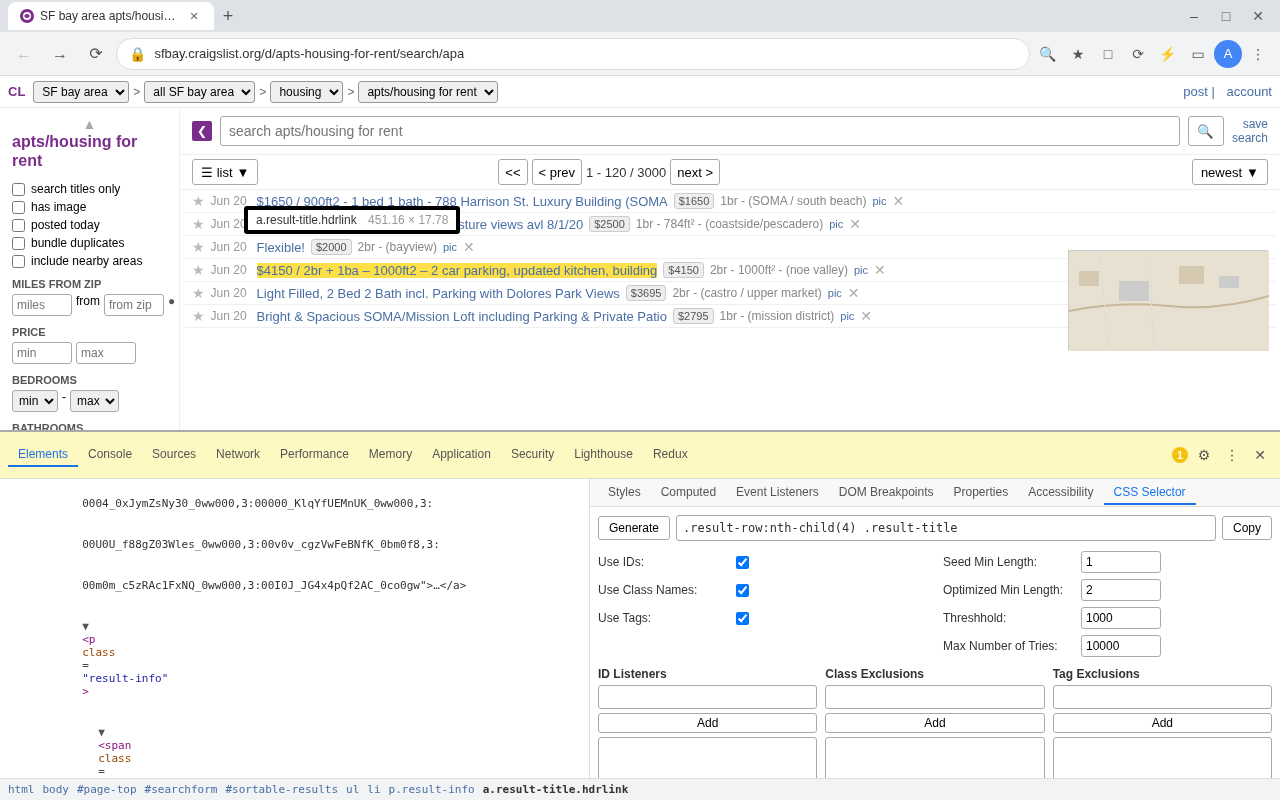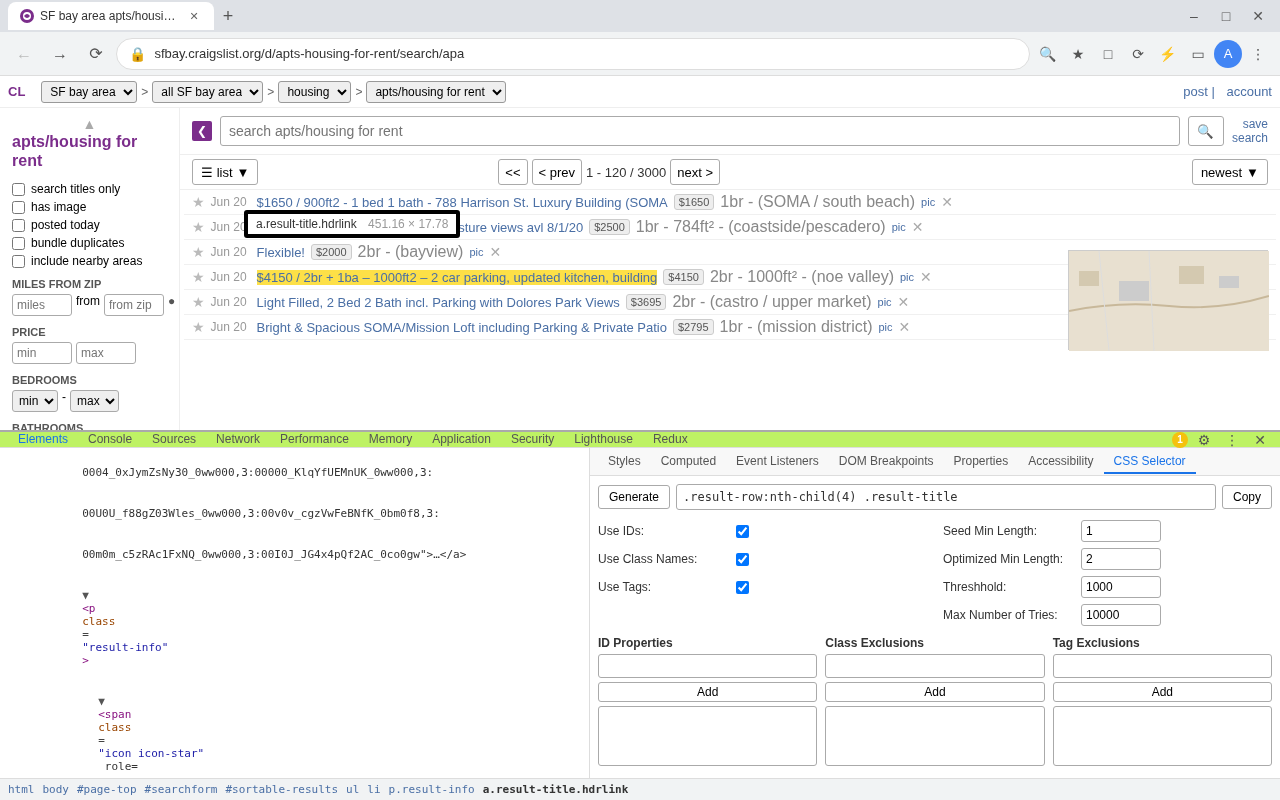--- a/index.html
+++ b/index.html
@@ -22,21 +22,21 @@
     .nav-bar { background: #f1f3f4; height: 44px; display: flex; align-items: center; padding: 0 8px; gap: 4px; border-bottom: 1px solid #ddd; }
     .nav-btn { width: 32px; height: 32px; display: flex; align-items: center; justify-content: center; border-radius: 50%; cursor: pointer; color: #555; font-size: 16px; }
     .nav-btn.disabled { color: #bbb; cursor: default; }
     .address-bar { flex: 1; height: 32px; background: #fff; border: 1px solid #ddd; border-radius: 16px; display: flex; align-items: center; padding: 0 12px; gap: 8px; }
     .url-text { font-size: 13px; color: #333; flex: 1; }
     .nav-icons { display: flex; align-items: center; gap: 2px; }
     .nav-icon { width: 28px; height: 28px; display: flex; align-items: center; justify-content: center; border-radius: 50%; cursor: pointer; color: #555; font-size: 14px; }
 
     
     .cl-bar { background: #fff; height: 32px; display: flex; align-items: center; padding: 0 8px; gap: 4px; border-bottom: 1px solid #eee; }
-    .cl-label { font-weight: bold; font-size: 13px; color: #7b2d8b; margin-right: 12px; }
+    .cl-label { font-weight: bold; font-size: 13px; color: #7b2d8b; margin-right: 4px; }
     .cl-select { height: 22px; font-size: 12px; border: 1px solid #999; border-radius: 3px; padding: 0 4px; }
     .cl-arrow { color: #666; font-size: 12px; }
     .cl-links { margin-left: auto; font-size: 13px; color: #4a6fa5; }
     .cl-links a { color: #4a6fa5; text-decoration: none; margin-left: 8px; }
 
     
     .main-content { display: flex; flex: 1; overflow: hidden; }
 
     
     .sidebar { width: 180px; min-width: 180px; padding: 8px 12px; font-size: 12px; border-right: 1px solid #eee; overflow-y: auto; }
@@ -68,35 +68,35 @@
     .sort-btn { height: 26px; border: 1px solid #aaa; border-radius: 3px; background: #fff; cursor: pointer; display: flex; align-items: center; gap: 4px; padding: 0 8px; font-size: 13px; margin-left: auto; }
 
     
     .results-list { flex: 1; overflow-y: auto; padding: 0 4px; position: relative; }
     .result-item { display: flex; align-items: center; padding: 3px 8px; border-bottom: 1px solid #f0f0f0; gap: 6px; font-size: 13px; }
     .result-star { color: #bbb; cursor: pointer; font-size: 14px; }
     .result-date { color: #999; min-width: 40px; font-size: 12px; }
     .result-title { color: #4a6fa5; text-decoration: none; cursor: pointer; }
     .result-title.highlighted { background: #fde047; }
     .result-price-badge { background: #eeeeee; border: 1px solid #ccc; border-radius: 3px; padding: 1px 4px; font-size: 11px; color: #555; }
-    .result-meta { color: #888; font-size: 16px; }
+    .result-meta { color: #888; font-size: 12px; }
     .result-pic { color: #4a6fa5; font-size: 11px; text-decoration: none; cursor: pointer; }
     .result-close { color: #aaa; cursor: pointer; font-size: 14px; }
 
     
     .tooltip { position: absolute; background: #fff; border: 4px solid #000000; border-radius: 3px; padding: 3px 8px; font-size: 12px; color: #333; white-space: nowrap; z-index: 100; }
 
     
     .map-preview { position: absolute; right: 12px; top: 60px; width: 200px; height: 100px; background: #e8e0d8; border: 1px solid #ccc; display: flex; align-items: flex-end; justify-content: flex-end; cursor: pointer; }
     .map-see-btn { background: rgba(255,255,255,0.85); padding: 4px 8px; font-size: 13px; color: #4a6fa5; margin: 8px; border-radius: 3px; }
     .map-num { position: absolute; top: 8px; left: 8px; background: #e84040; color: #fff; border-radius: 50%; width: 22px; height: 22px; display: flex; align-items: center; justify-content: center; font-size: 12px; font-weight: bold; }
 
     
     .devtools { height: 370px; display: flex; flex-direction: column; border-top: 2px solid #aaa; background: #fff; }
-    .devtools-tabs { display: flex; align-items: center; background: #bef264; border-bottom: 1px solid #ddd; height: 16px; padding: 0 8px; }
+    .devtools-tabs { display: flex; align-items: center; background: #fef9c3; border-bottom: 1px solid #ddd; height: 47px; padding: 0 8px; }
     .devtools-tab { padding: 4px 10px; font-size: 12px; cursor: pointer; color: #555; border-bottom: 2px solid transparent; }
     .devtools-tab.active { color: #1a73e8; border-bottom: 2px solid #1a73e8; }
     .devtools-controls { margin-left: auto; display: flex; align-items: center; gap: 4px; }
     .dt-icon { width: 24px; height: 24px; display: flex; align-items: center; justify-content: center; cursor: pointer; color: #555; font-size: 14px; border-radius: 3px; }
     .devtools-body { display: flex; flex: 1; overflow: hidden; }
 
     
     .elements-panel { width: 590px; min-width: 590px; overflow-y: auto; overflow-x: hidden; background: #fff; font-family: monospace; font-size: 11px; padding: 4px 8px; border-right: 1px solid #ddd; }
     .elem-line { padding: 1px 8px; white-space: pre; cursor: pointer; }
     .elem-tag { color: #881280; }
@@ -494,21 +494,21 @@
             <div class="css-option-row">
             </div>
             <div class="css-option-row">
               <span class="css-option-label">Max Number of Tries:</span>
               <input type="text" class="css-option-input" value="10000" style="">
             </div>
           </div>
 
           <div class="css-exclusions">
             <div class="css-excl-col">
-              <span class="css-excl-title">ID Properties</span>
+              <span class="css-excl-title">ID Listeners</span>
               <input type="text" class="css-excl-input" style="">
               <button class="css-excl-add">Add</button>
               <div class="css-excl-area"></div>
             </div>
             <div class="css-excl-col">
               <span class="css-excl-title">Class Exclusions</span>
               <input type="text" class="css-excl-input" style="">
               <button class="css-excl-add">Add</button>
               <div class="css-excl-area"></div>
             </div>

